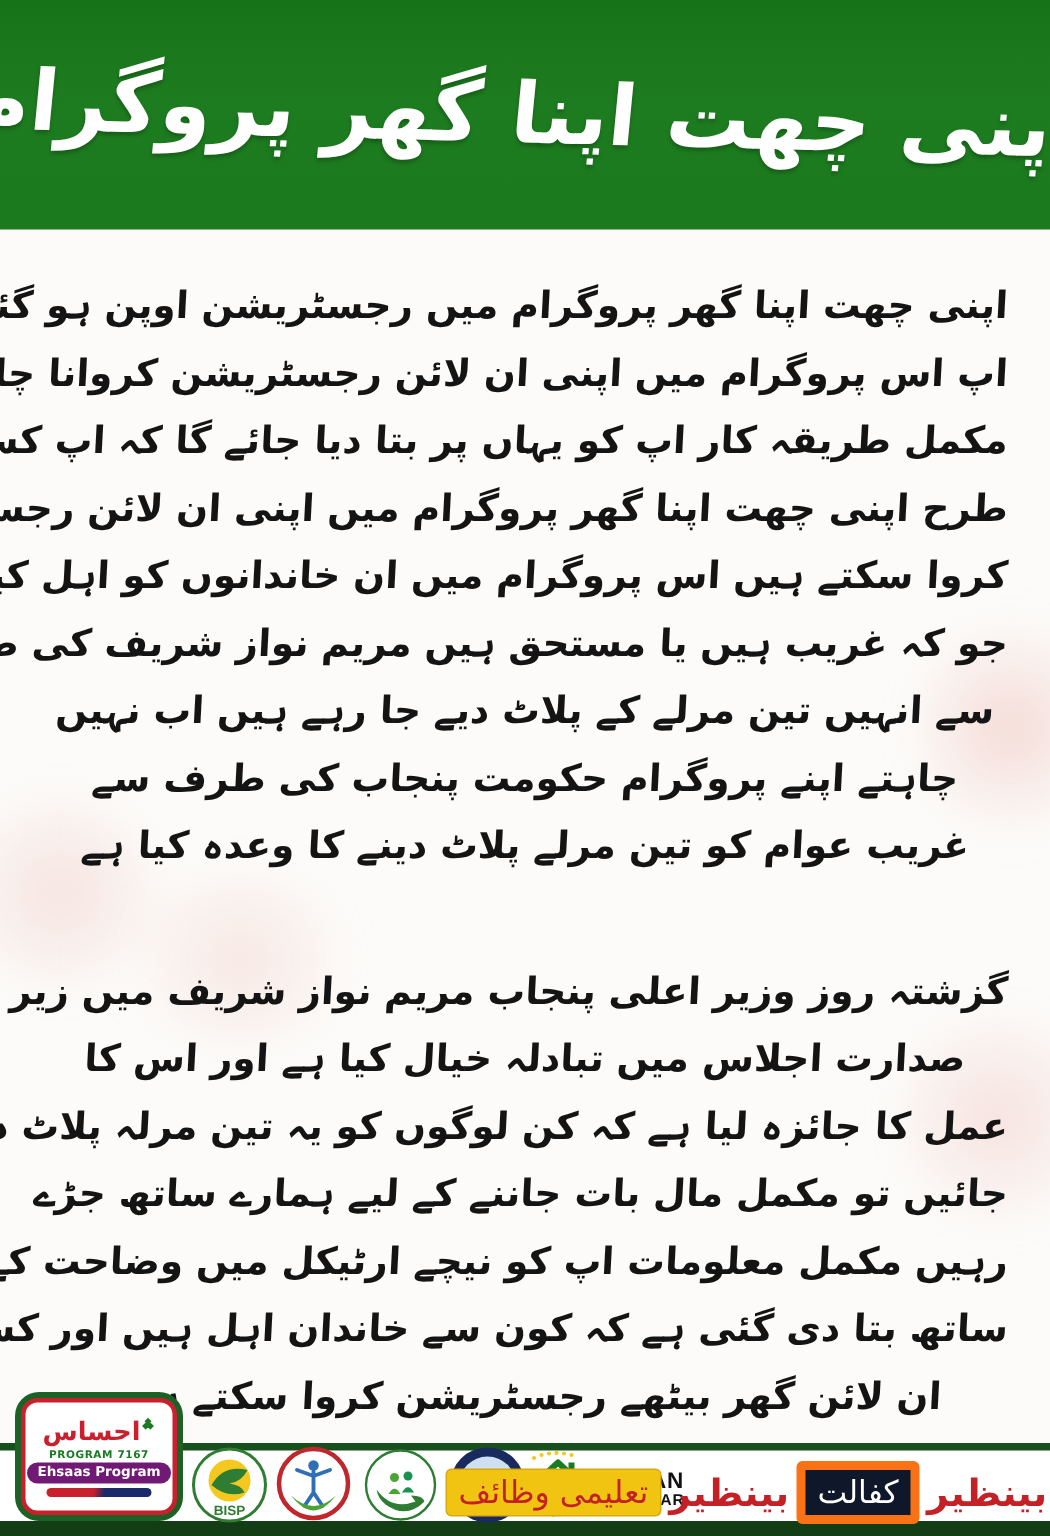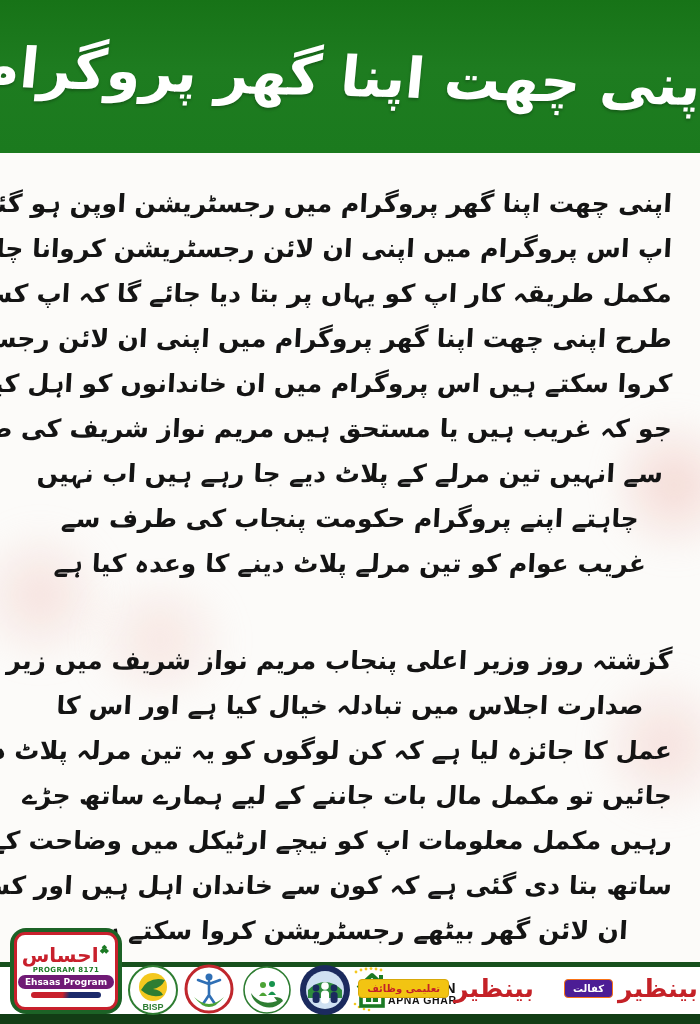--- a/index.html
+++ b/index.html
@@ -43,42 +43,42 @@
   
   .ehsaas{
     position:absolute;left:10px;top:928px;width:112px;height:86px;z-index:6;
     background:#1c6226;border-radius:16px;padding:4px;box-sizing:border-box;
   }
   .ehsaas-inner{
     width:100%;height:100%;box-sizing:border-box;background:#fff;
     border:3px solid #c8202c;border-radius:11px;
     display:flex;flex-direction:column;align-items:center;justify-content:center;gap:1px;overflow:hidden;
   }
-  .ehsaas-urdu{color:#c8202c;font-size:20px;font-weight:bold;line-height:20px;direction:rtl;}
+  .ehsaas-urdu{color:#c8202c;font-size:17px;font-weight:bold;line-height:20px;direction:rtl;}
   .ehsaas-urdu .dot{color:#1b7a24;}
   .ehsaas-prog{font-size:7px;font-weight:bold;color:#1b7a24;letter-spacing:.4px;}
   .ehsaas-pill{background:#701a75;color:#fff;font-size:9px;font-weight:bold;padding:2px 7px;border-radius:9px;white-space:nowrap;}
   .ehsaas-ribbon{width:72%;height:6px;border-radius:3px;margin-top:2px;
     background:linear-gradient(100deg,#c8202c 45%,#1b2a6b 55%);}
   
   .logo{position:absolute;z-index:4;}
   .roshan-text{
     position:absolute;left:388px;top:980px;z-index:4;color:#111;
     font-weight:bold;line-height:1.02;font-family:"Liberation Sans", sans-serif;
   }
   .roshan-text .l1{font-size:15px;letter-spacing:.5px;}
   .roshan-text .l2{font-size:10.5px;letter-spacing:.6px;}
   
   .badges{
     position:absolute;right:2px;top:974px;z-index:4;
     display:flex;direction:rtl;align-items:center;gap:5px;white-space:nowrap;
   }
   .benazir{color:#c42127;font-weight:bold;font-size:25px;direction:rtl;}
-  .badge{font-weight:bold;font-size:10px;padding:3px 8px;border-radius:4px;direction:rtl;}
-  .badge.kafalat{background:#4c1d95;color:#ffffff;border:1px solid #f97316;margin-left:25px;}
+  .badge{font-weight:normal;font-size:21px;padding:3px 8px;border-radius:4px;direction:rtl;}
+  .badge.kafalat{background:#0f172a;color:#ffffff;border:6px solid #f97316;}
   .badge.taleemi{background:#f2c412;color:#c42127;border:1px solid #d8a90a;}
 </style>
 </head>
 <body>
 
 <div class="page">
 
   <div class="header">
     <h1>اپنی چھت اپنا گھر پروگرام</h1>
   </div>
@@ -110,21 +110,21 @@
     <div class="line">ان لائن گھر بیٹھے رجسٹریشن کروا سکتے ہیں</div>
   </div>
 
   <div class="footer-rule"></div>
   <div class="footer-strip"></div>
   <div class="footer-bar"></div>
 
   <div class="ehsaas">
     <div class="ehsaas-inner">
       <div class="ehsaas-urdu"><span class="dot">؞</span><span>احساس</span></div>
-      <div class="ehsaas-prog">PROGRAM 8171</div>
+      <div class="ehsaas-prog">PROGRAM 7167</div>
       <div class="ehsaas-pill">Ehsaas Program</div>
       <div class="ehsaas-ribbon"></div>
     </div>
   </div>
 
   <svg class="logo" style="left:127px;top:964px;" width="52" height="52" viewBox="0 0 52 52">
     <circle cx="26" cy="26" r="24" fill="#ffffff" stroke="#2e7d32" stroke-width="2"></circle>
     <circle cx="26" cy="23" r="14" fill="#f4c81f"></circle>
     <path d="M14 26 q8 -14 24 -10 q-4 8 -12 9 q8 1 10 6 q-12 4 -22 -5z" fill="#2e7d32"></path>
     <text x="26" y="46" text-anchor="middle" font-size="9" font-weight="bold" fill="#2e7d32" font-family="Liberation Sans, sans-serif">BISP</text>

